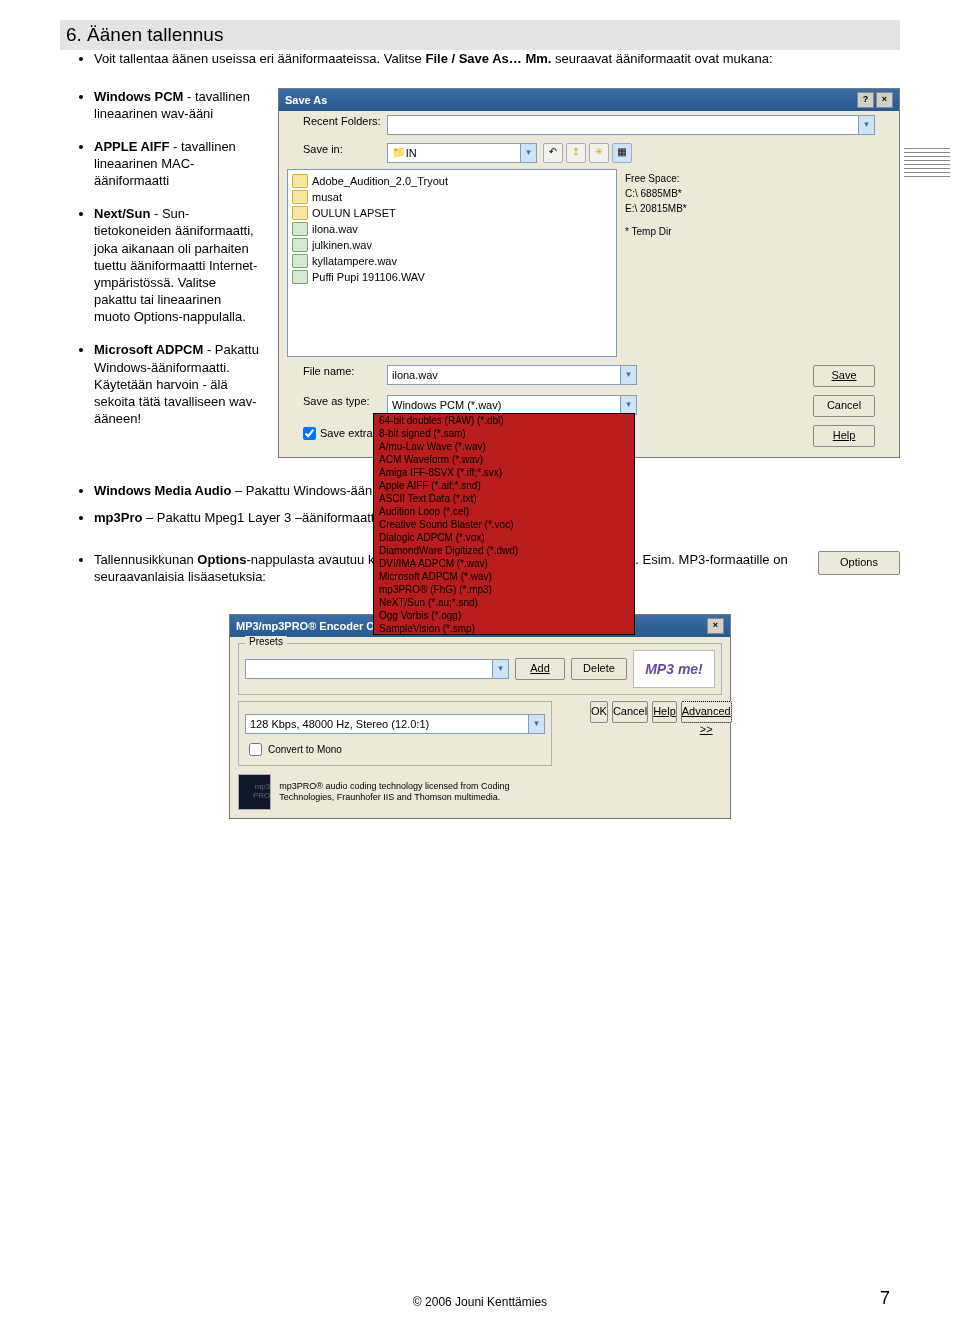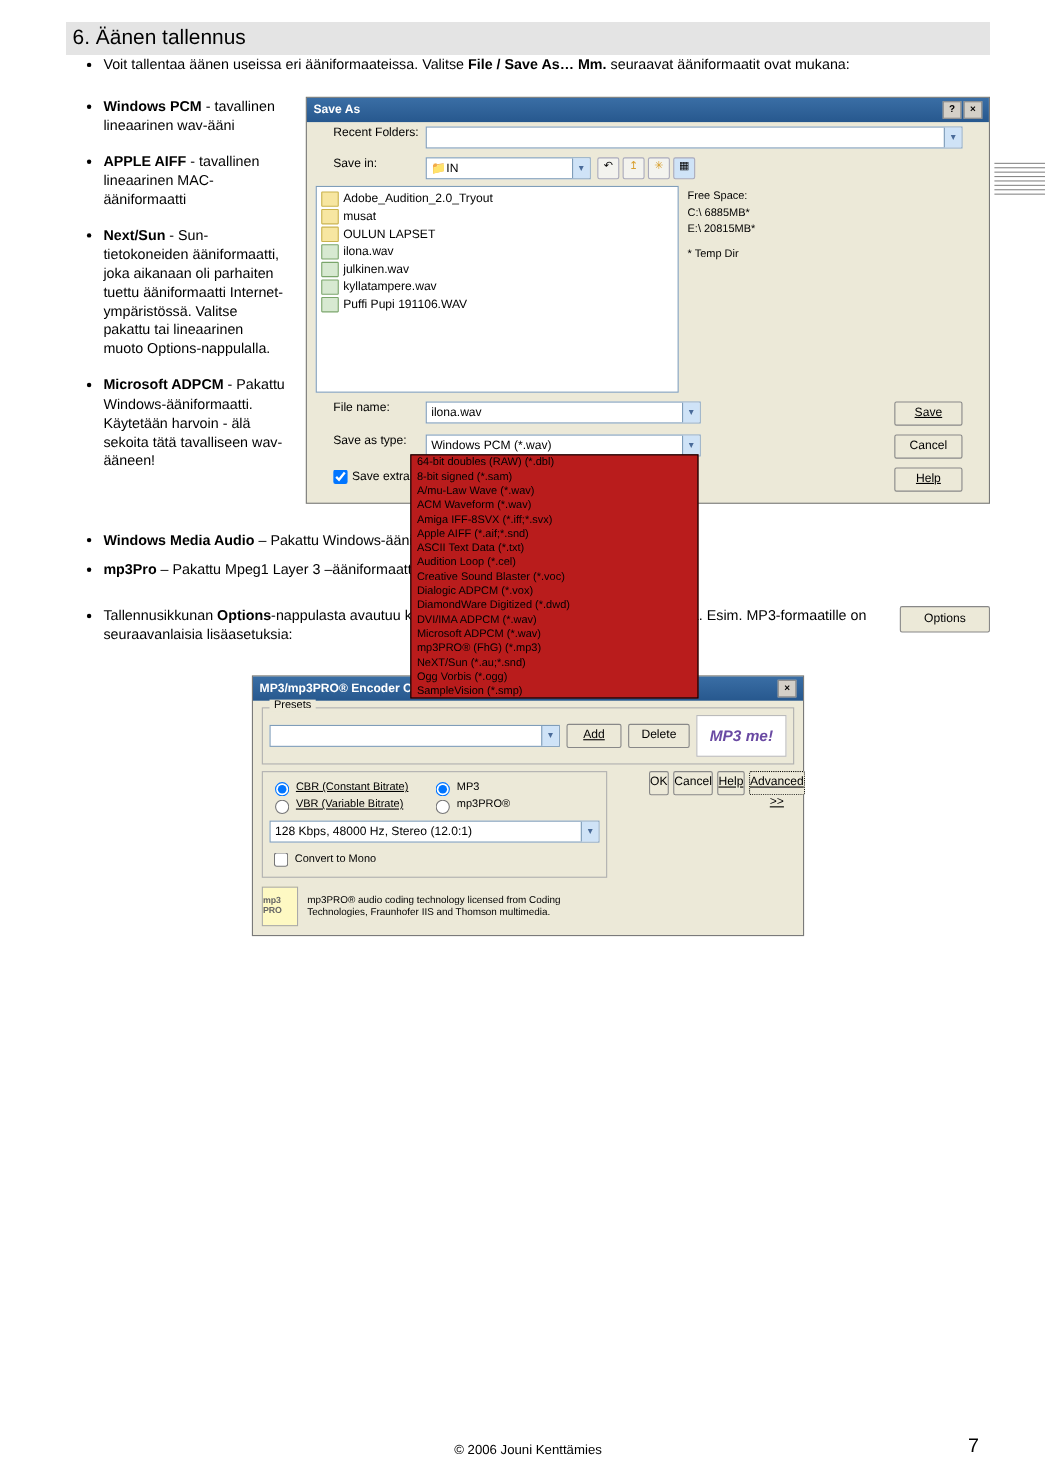--- a/index.html
+++ b/index.html
@@ -42,24 +42,24 @@
 .mp3fs{border:1px solid #b0b0b0;padding:6px;margin-bottom:6px;position:relative}
 .mp3fs .lg{position:absolute;top:-8px;left:6px;background:#ece9d8;padding:0 4px;font-size:10px}
 .mp3row{display:flex;align-items:center;gap:6px}
 .radio{display:flex;align-items:center;gap:3px;font-size:10px}
 .mp3logo{width:80px;height:36px;background:#fff;border:1px solid #bbb;display:flex;align-items:center;justify-content:center;font-style:italic;font-weight:bold;color:#6a4aa3;font-size:14px}
 .mp3side{width:132px;display:flex;flex-direction:row;gap:4px;margin-left:auto}
 .mp3side .sbtn{margin:0;width:100%}
 .mid{display:flex;gap:10px;align-items:flex-start}
 .midleft{flex:1}
 .licbox{display:flex;gap:8px;align-items:center;margin-top:8px}
-.liclogo{width:52px;height:34px;border:1px solid #aaa;background:#fef9c3;display:flex;align-items:center;justify-content:center;font-size:8px;font-weight:bold;color:#666;text-align:left;line-height:1.1}
+.liclogo{width:52px;height:34px;border:1px solid #aaa;background:#0f172a;display:flex;align-items:center;justify-content:center;font-size:8px;font-weight:normal;color:#666;text-align:right;line-height:1.1}
 .lictext{font-size:9px;line-height:1.2}
 .copy{font-size:9px;color:#555;padding-top:6px}
-.footer{position:absolute;bottom:14px;left:0;width:100%;text-align:center;font-size:12px}
+.footer{position:absolute;bottom:30px;left:0;width:100%;text-align:center;font-size:12px}
 .footer .pg{position:absolute;right:70px;bottom:0;font-size:18px}
 .stripes{position:absolute;right:10px;top:148px;width:46px}
 .stripes div{height:1px;background:#888;margin-bottom:3px}
 </style>
 </head>
 <body>
 
 <div class="page">
   <div class="stripes">
     <div></div>
@@ -232,42 +232,20 @@
               <span class="dd">▾</span>
             </div>
           <div class="sbtn" style="margin:0;width:48px;text-decoration:underline">Add</div>
           <div class="sbtn" style="margin:0;width:54px">Delete</div>
           <div class="mp3logo">MP3 me!</div>
         </div>
       </div>
       <div class="mid">
         <div class="midleft">
           <div class="mp3fs" style="border:1px solid #b0b0b0">
-            <div class="mp3row" style="gap:20px">
-              <div>
-                <div class="radio">
-                    <input type="radio" checked="" style="">
-                    <span style="text-decoration:underline">CBR (Constant Bitrate)</span>
-                  </div>
-                <div class="radio">
-                    <input type="radio" style="">
-                    <span style="text-decoration:underline">VBR (Variable Bitrate)</span>
-                  </div>
-              </div>
-              <div>
-                <div class="radio">
-                    <input type="radio" checked="" style="">
-                    <span>MP3</span>
-                  </div>
-                <div class="radio">
-                    <input type="radio" style="">
-                    <span>mp3PRO®</span>
-                  </div>
-              </div>
-            </div>
             <div class="combo" style="margin-top:6px">
                 <span>128 Kbps, 48000 Hz, Stereo (12.0:1)</span>
                 <span class="dd">▾</span>
               </div>
             <div class="radio" style="margin-top:6px">
                 <input type="checkbox" style="">
                 <span>Convert to Mono</span>
               </div>
           </div>
           <div class="licbox">

